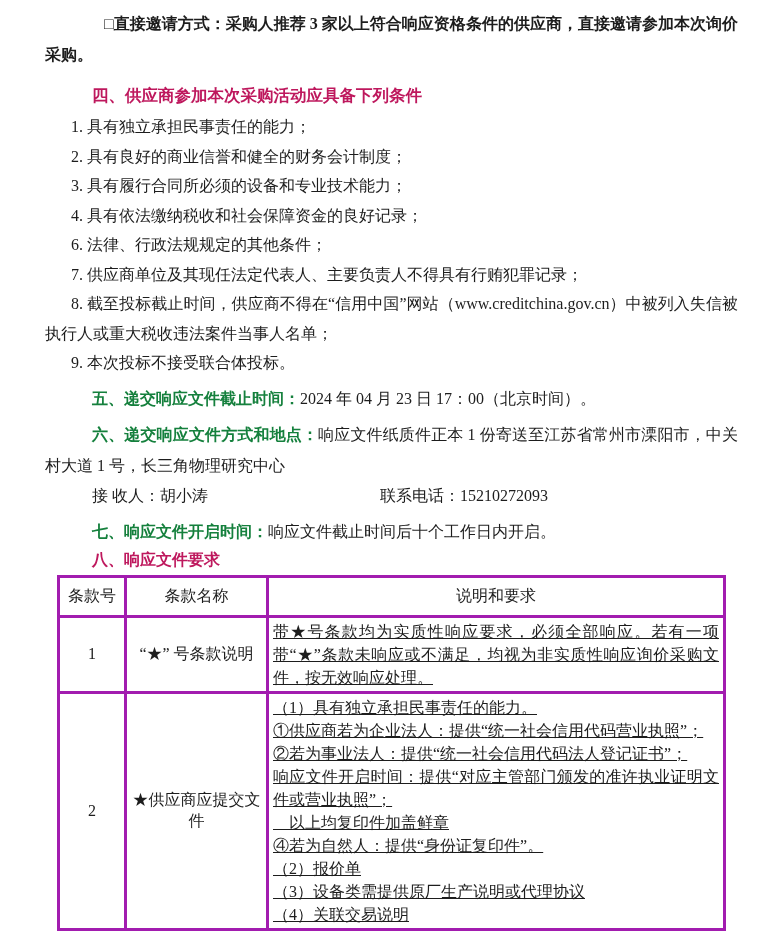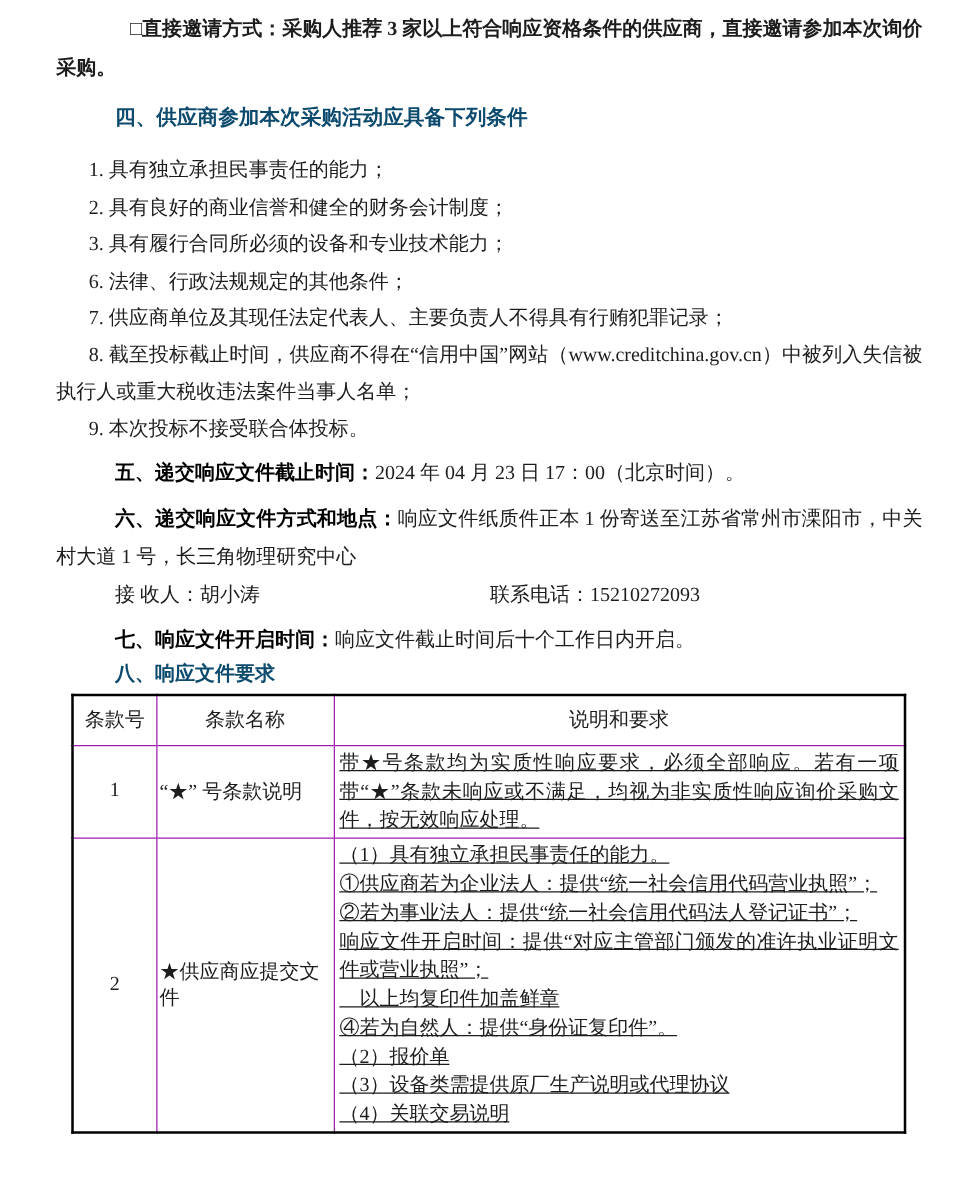--- a/index.html
+++ b/index.html
@@ -8,71 +8,72 @@
     width:783px; height:943px; overflow:hidden;
     color:#1d1d1d;
     font-family:"Liberation Serif","DejaVu Serif",serif;
     font-size:16px;
   }
   .page { padding:8px 45px 0 45px; }
 
   .intro { line-height:31px; text-indent:59px; text-align:justify;font-weight:bold; }
 
   .h {
-    font-family:Liberation Mono, monospace;
-    font-weight:bold; color:#0c4a6e;
+    font-family:Liberation Sans, sans-serif;
+    font-weight:bold; color:#be185d;
   }
   .h4 { margin-top:12px; padding-left:47px; line-height:26px; font-size:16.5px; }
 
-  .items { margin-top:14px; }
+  .items { margin-top:4px; }
   .item { line-height:29.5px; text-indent:26px; text-align:justify; }
 
   .sec { margin-top:6px; line-height:30.5px; text-indent:47px; text-align:justify; }
   .sec .label {
     font-family:"Liberation Sans","DejaVu Sans",sans-serif;
-    font-weight:bold; color:#000000;
+    font-weight:bold; color:#15803d;
   }
 
   .contact { line-height:30px; padding-left:47px; position:relative; }
-  .contact .phone { position:absolute; left:347px; top:0;text-align:right; }
+  .contact .phone { position:absolute; left:335px; top:0;text-align:right; }
 
   .h8 { padding-left:47px; line-height:24px; font-size:16px; }
 
   table.req {
     margin-top:3px; margin-left:12px;
     border-collapse:collapse;
     width:666px;
     border:2px solid #000;
     table-layout:fixed;
   }
-  table.req td { border:1px solid #a21caf; vertical-align:middle; }
+  table.req td { border:3px solid #a21caf; vertical-align:middle; }
   col.c1 { width:67px; }
   col.c2 { width:142px; }
   col.c3 { width:457px; }
   tr.hdr td { height:40px; text-align:center; }
   td.no   { text-align:center; }
-  td.name { text-align:left; padding:0 2px; }
+  td.name { text-align:center; padding:0 2px; }
   td.desc { padding:2px 4px; text-align:justify; }
   td.desc .cl { line-height:23px;text-decoration:underline; }
   tr.r1 td.desc { height:50px; }
   tr.r2 td.desc { height:211px; vertical-align:top; }
 </style>
 </head>
 <body>
 
 <div class="page">
 
   <p class="intro"><span>□</span><span>直接邀请方式：采购人推荐 3 家以上符合响应资格条件的供应商，直接邀请参加本次询价采购。</span></p>
 
   <div class="h h4">四、供应商参加本次采购活动应具备下列条件</div>
 
   <div class="items">
     <div class="item">1. 具有独立承担民事责任的能力；</div>
     <div class="item">2. 具有良好的商业信誉和健全的财务会计制度；</div>
     <div class="item">3. 具有履行合同所必须的设备和专业技术能力；</div>
+    <div class="item">4. 具有依法缴纳税收和社会保障资金的良好记录；</div>
     <div class="item">6. 法律、行政法规规定的其他条件；</div>
     <div class="item">7. 供应商单位及其现任法定代表人、主要负责人不得具有行贿犯罪记录；</div>
     <div class="item">8. 截至投标截止时间，供应商不得在“信用中国”网站（www.creditchina.gov.cn）中被列入失信被执行人或重大税收违法案件当事人名单；</div>
     <div class="item">9. 本次投标不接受联合体投标。</div>
   </div>
 
   <p class="sec"><span class="label">五、递交响应文件截止时间：</span><span>2024 年 04 月 23 日 17：00（北京时间）。</span></p>
 
   <p class="sec"><span class="label">六、递交响应文件方式和地点：</span><span>响应文件纸质件正本 1 份寄送至江苏省常州市溧阳市，中关村大道 1 号，长三角物理研究中心</span></p>
 

